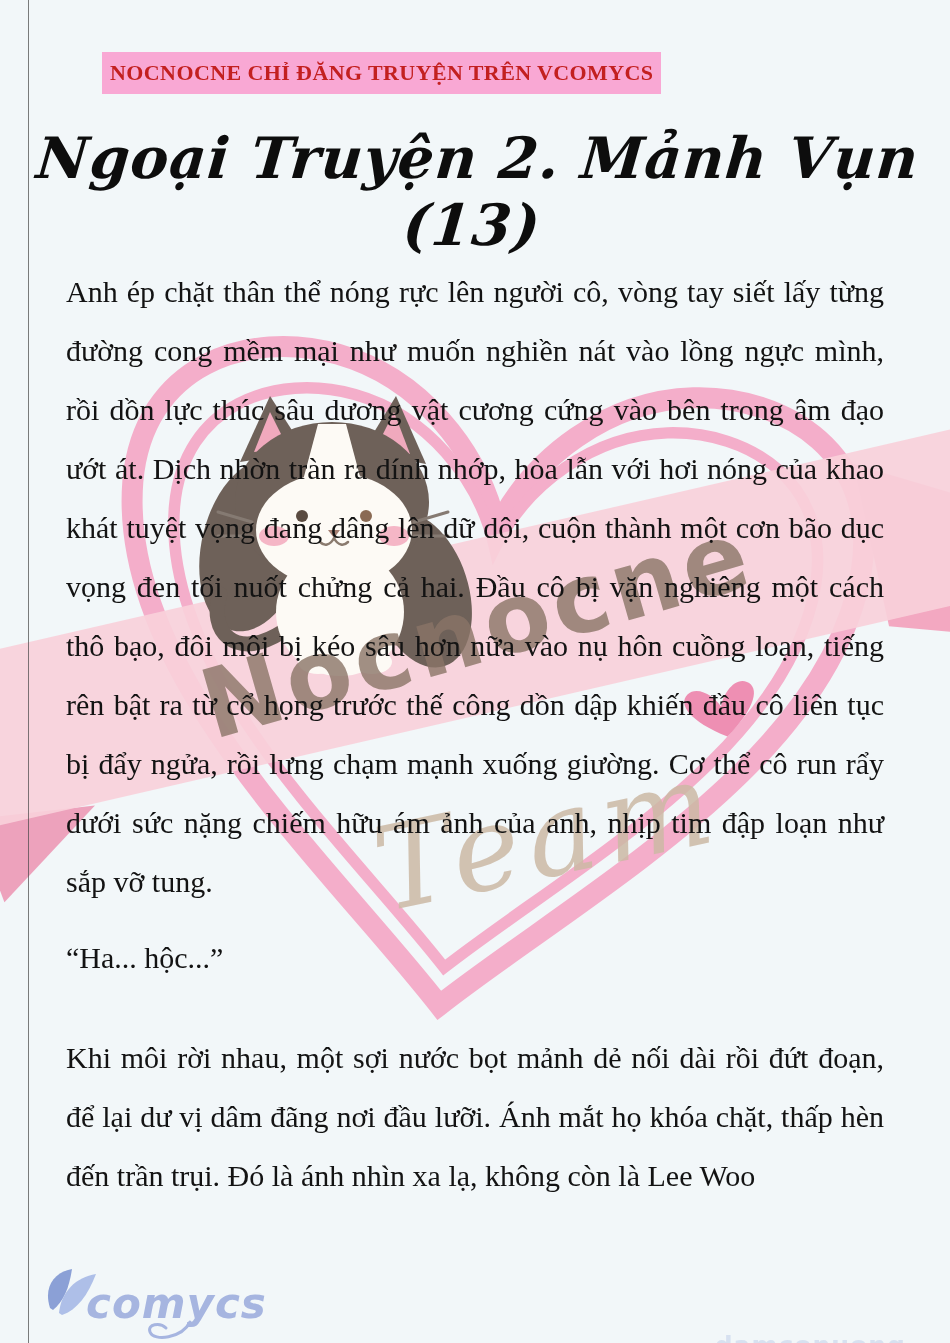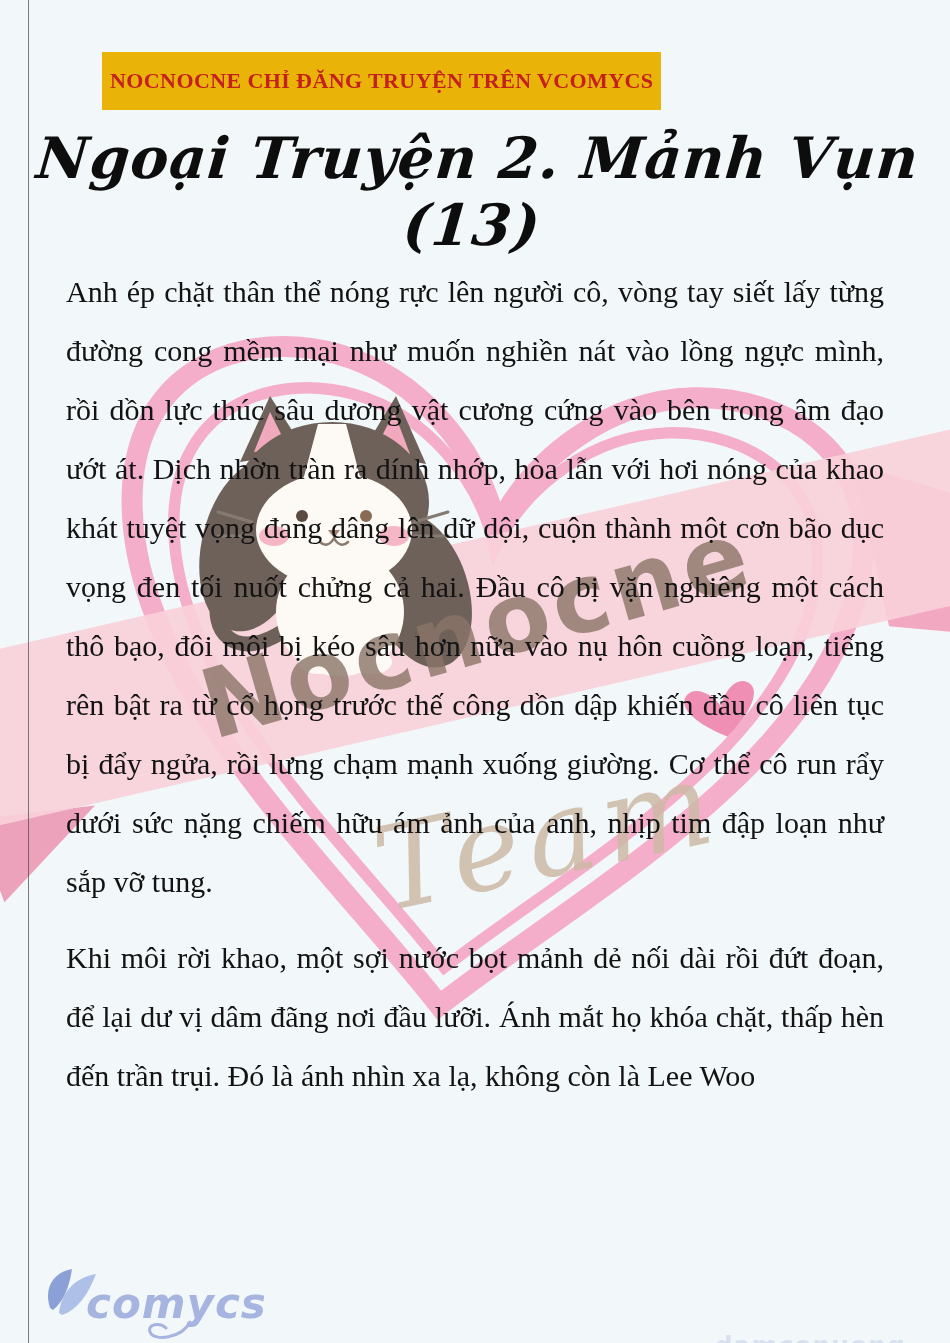--- a/index.html
+++ b/index.html
@@ -6,21 +6,21 @@
   .page{
     position:relative;width:950px;height:1343px;margin:0 auto;
     background:#f2f7f9;overflow:hidden;
     font-family:"Liberation Serif",serif;
   }
   .watermark{position:absolute;left:0;top:0;width:950px;height:1343px;}
   .margin-line{position:absolute;left:28px;top:0;bottom:0;width:1px;background:rgba(70,70,70,.7);}
   .notice{
     position:absolute;left:102px;top:52px;
     font-family:"Liberation Serif",serif;font-weight:bold;font-size:22px;
-    color:#c32020;background:#eab308;padding:16px 8px;letter-spacing:.4px;
+    color:#c32020;background:#f9a8d4;padding:8px 8px;letter-spacing:.4px;
     white-space:nowrap;
   }
   .title{
     position:absolute;top:124px;left:0;width:100%;margin:0;
     text-align:center;
     font-family:"DejaVu Serif",serif;font-style:italic;font-weight:bold;
     font-size:57px;color:#0d0d0d;letter-spacing:1px;
     transform:skewX(-5deg);
   }
   .body-text{
@@ -91,21 +91,22 @@
   </svg>
 
   <div class="margin-line"></div>
 
   <div class="notice">NOCNOCNE CHỈ ĐĂNG TRUYỆN TRÊN VCOMYCS</div>
 
   <h1 class="title">Ngoại Truyện 2. Mảnh Vụn (13)</h1>
 
   <div class="body-text">
     <p>Anh ép chặt thân thể nóng rực lên người cô, vòng tay siết lấy từng đường cong mềm mại như muốn nghiền nát vào lồng ngực mình, rồi dồn lực thúc sâu dương vật cương cứng vào bên trong âm đạo ướt át. Dịch nhờn tràn ra dính nhớp, hòa lẫn với hơi nóng của khao khát tuyệt vọng đang dâng lên dữ dội, cuộn thành một cơn bão dục vọng đen tối nuốt chửng cả hai. Đầu cô bị vặn nghiêng một cách thô bạo, đôi môi bị kéo sâu hơn nữa vào nụ hôn cuồng loạn, tiếng rên bật ra từ cổ họng trước thế công dồn dập khiến đầu cô liên tục bị đẩy ngửa, rồi lưng chạm mạnh xuống giường. Cơ thể cô run rẩy dưới sức nặng chiếm hữu ám ảnh của anh, nhịp tim đập loạn như sắp vỡ tung.</p>
-    <p>Khi môi rời khao, một sợi nước bọt mảnh dẻ nối dài rồi đứt đoạn, để lại dư vị dâm đãng nơi đầu lưỡi. Ánh mắt họ khóa chặt, thấp hèn đến trần trụi. Đó là ánh nhìn xa lạ, không còn là Lee Woo</p>
+    <p class="quote">“Ha... hộc...”</p>
+    <p>Khi môi rời nhau, một sợi nước bọt mảnh dẻ nối dài rồi đứt đoạn, để lại dư vị dâm đãng nơi đầu lưỡi. Ánh mắt họ khóa chặt, thấp hèn đến trần trụi. Đó là ánh nhìn xa lạ, không còn là Lee Woo</p>
   </div>
 
   <svg class="vlogo" viewBox="0 0 280 72">
     <g>
       <path d="M 8 40 C 1 18, 13 4, 30 1 C 27 20, 22 33, 11 42 Z" fill="#8ba0d6"></path>
       <path d="M 17 45 C 19 24, 34 9, 54 6 C 46 27, 35 42, 20 47 Z" fill="#aebfe8"></path>
     </g>
     <text x="44" y="50" font-family="DejaVu Sans, sans-serif" font-style="italic" font-weight="bold" font-size="42" letter-spacing="1" fill="#a6b5e0">comycs</text>
     <path d="M 148 54 C 140 70, 112 74, 108 64 C 105 56, 118 54, 124 60" stroke="#a6b5e0" stroke-width="3" fill="none" stroke-linecap="round"></path>
   </svg>

